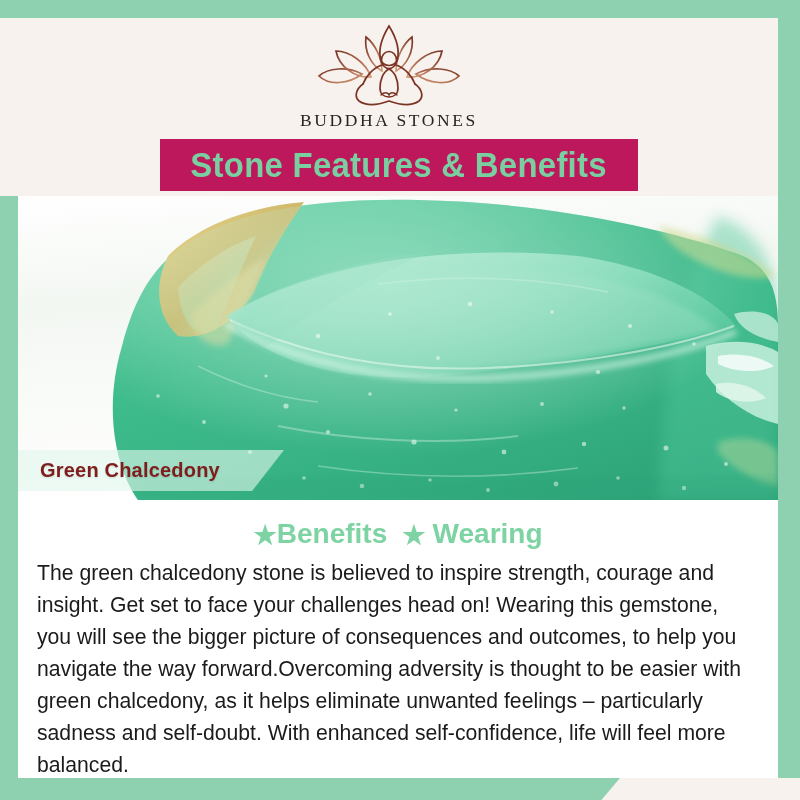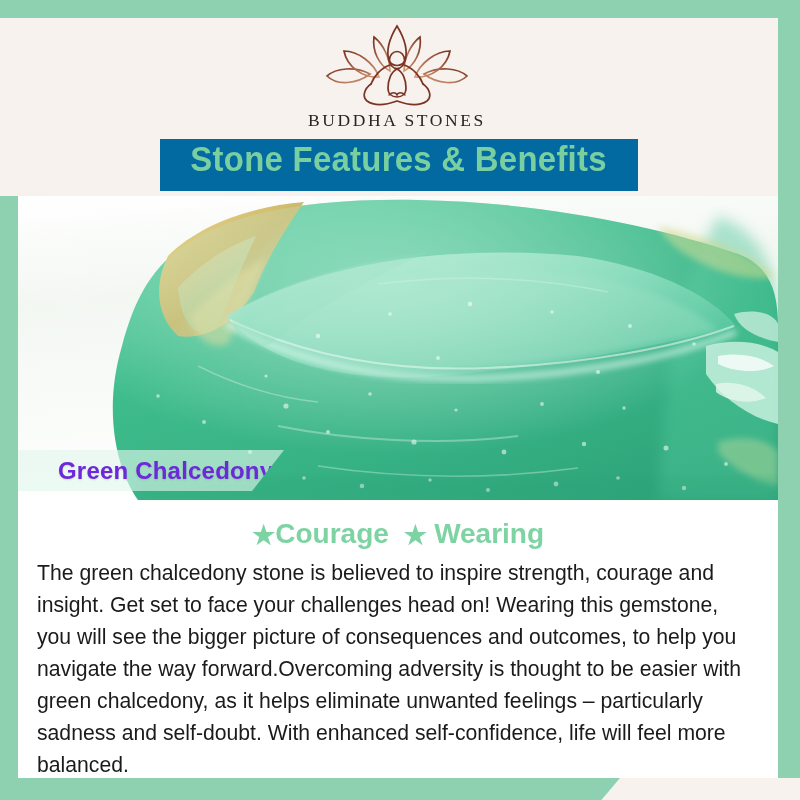--- a/index.html
+++ b/index.html
@@ -15,35 +15,35 @@
 
   
   .header-panel{
     position:absolute;left:0;top:18px;width:778px;height:178px;
     background:#f7f2ee;
   }
 
   
   .logo-wrap{
     position:absolute;left:0;top:22px;width:778px;height:118px;
-    display:flex;flex-direction:column;align-items:center;justify-content:flex-start;padding-left:8px;
+    display:flex;flex-direction:column;align-items:center;justify-content:flex-start;
   }
   .lotus{width:150px;height:86px;display:block;}
   .brand-name{
     margin-top:2px;
     font-family:"Liberation Serif",serif;
     font-size:17.5px;font-weight:400;letter-spacing:2.6px;
     color:#2b2320;white-space:nowrap;
   }
 
   
   .title-banner{
     position:absolute;left:160px;top:139px;width:478px;height:52px;
-    background:#0369a1;
-    display:flex;align-items:flex-start;justify-content:center;
+    background:#be185d;
+    display:flex;align-items:center;justify-content:center;
   }
   .title-text{
     font-family:"Liberation Sans Narrow","Liberation Sans",sans-serif;
     font-size:35px;font-weight:700;
     color:#79cfa0;letter-spacing:.3px;white-space:nowrap;
     transform:scaleX(.94);transform-origin:center;
   }
 
   
   .photo{
@@ -54,22 +54,22 @@
 
   
   .stone-band{
     position:absolute;left:18px;top:450px;width:266px;height:41px;
     background:rgba(225,247,236,.62);
     -webkit-clip-path:polygon(0 0,100% 0,88% 100%,0 100%);
     clip-path:polygon(0 0,100% 0,88% 100%,0 100%);
     display:flex;align-items:center;
   }
   .stone-band-label{
-    margin-left:40px;color:#6d28d9;
-    font-size:24px;font-weight:700;letter-spacing:.2px;white-space:nowrap;
+    margin-left:22px;color:#7f1d1d;
+    font-size:20px;font-weight:700;letter-spacing:.2px;white-space:nowrap;
     text-shadow:0 1px 2px rgba(0,0,0,.12);
   }
 
   
   .body-panel{
     position:absolute;left:18px;top:500px;width:760px;height:278px;
     background:#ffffff;
   }
 
   
@@ -288,21 +288,21 @@
       <path d="M120 280 L760 280 L760 304 L120 304Z" fill="#2aa176" opacity="0.18" filter="url(#soft)"></path>
     </svg>
   </div>
 
   <div class="stone-band">
     <span class="stone-band-label">Green Chalcedony</span>
   </div>
 
   <div class="body-panel">
     <div class="keywords">
-      <span class="kw-star">★</span><span>Courage</span><span class="kw-gap"></span><span class="kw-star">★</span><span class="kw-gap" style="width:7px"></span><span>Wearing</span>
+      <span class="kw-star">★</span><span>Benefits</span><span class="kw-gap"></span><span class="kw-star">★</span><span class="kw-gap" style="width:7px"></span><span>Wearing</span>
     </div>
     <div class="paragraph">The green chalcedony stone is believed to inspire strength, courage and insight. Get set to face your challenges head on! Wearing this gemstone, you will see the bigger picture of consequences and outcomes, to help you navigate the way forward.Overcoming adversity is thought to be easier with green chalcedony, as it helps eliminate unwanted feelings – particularly sadness and self-doubt. With enhanced self-confidence, life will feel more balanced.</div>
   </div>
 
   <div class="left-bar"></div>
   <div class="bottom-cream"></div>
   <div class="bottom-band"></div>
 </div>
 
 </body></html>

